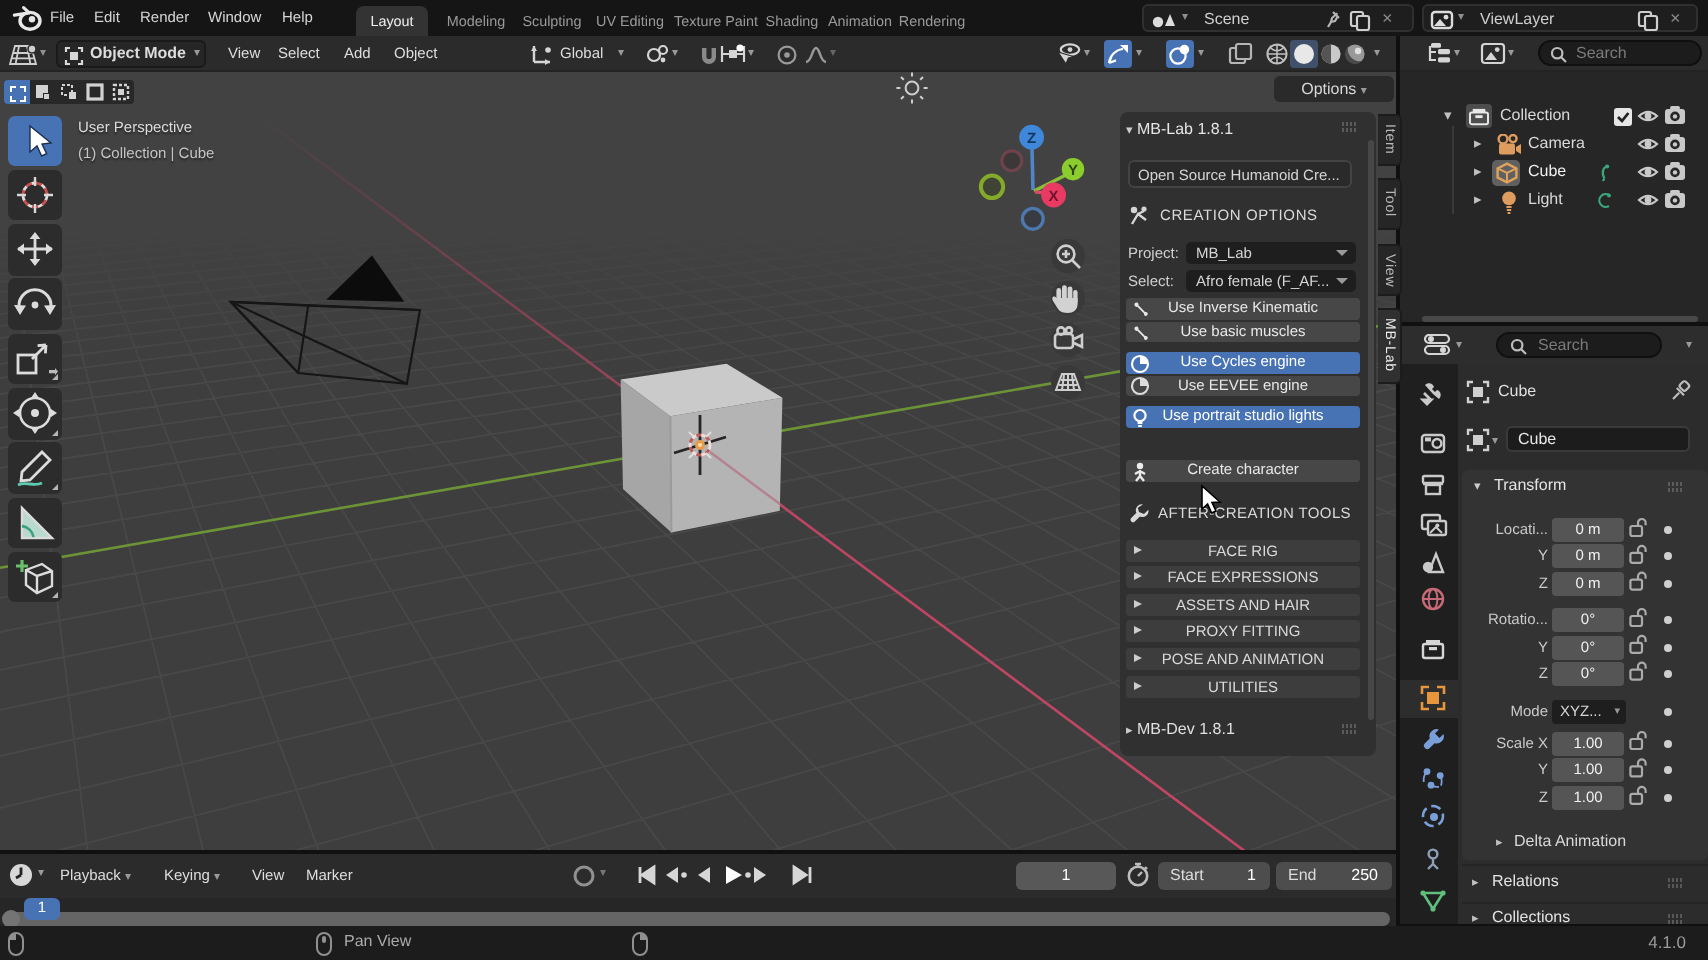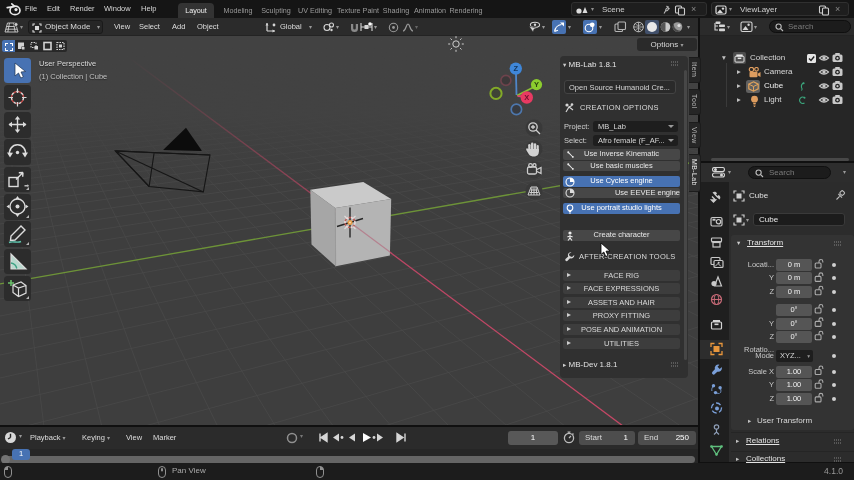--- a/index.html
+++ b/index.html
@@ -54,21 +54,21 @@
   .dots{position:absolute;width:8px;height:1.5px;opacity:0.4;
         background:repeating-linear-gradient(to right,#999 0 1px,transparent 1px 2px);}
   
   .orow{position:absolute;left:0;width:154px;height:14px;color:#d9d9d9;font-size:8px;line-height:14px;}
   .oarrow{position:absolute;color:#c0c0c0;font-size:7.5px;}
   
   .plabel{position:absolute;left:31px;width:43px;color:#c9c9c9;font-size:7.5px;text-align:right;line-height:12px;}
   .pfield{position:absolute;left:76px;width:36px;height:12px;background:#555555;border-radius:2px;
         color:#f2f2f2;font-size:7.5px;text-align:center;line-height:12px;}
   .lockdot{position:absolute;left:132px;width:4px;height:4px;border-radius:50%;background:#cfcfcf;margin-top:4px;}
-  .phdr{position:absolute;color:#e3e3e3;font-size:8px;text-decoration:underline;}
+  .phdr{position:absolute;color:#e3e3e3;font-size:8px;}
   .parr{position:absolute;color:#c0c0c0;font-size:6.5px;}
 </style>
 </head>
 <body>
 <div id="app">
   <div id="topbar" class="abs">
 
     <svg class="abs" style="left:5px;top:2px" width="18" height="14" viewBox="0 0 18 14">
       <ellipse cx="10" cy="8.4" rx="5" ry="4.2" fill="none" stroke="#e8e8e8" stroke-width="1.7"></ellipse>
       <circle cx="11" cy="7.6" r="1.6" fill="#e8e8e8"></circle>
@@ -126,21 +126,21 @@
       <path d="M3.5 1 L11.5 1 L14 10 L1 10 Z M5.5 1 L3.8 10 M9.5 1 L11.2 10 M2.6 4.5 L12.4 4.5 M2 7.2 L13 7.2" fill="none" stroke="#cfcfcf" stroke-width="0.9"></path>
       <circle cx="12" cy="2.5" r="2" fill="#cfcfcf" stroke="#2b2b2b" stroke-width="0.8"></circle>
     </svg>
     <span class="htext" style="left:20px;color:#8f8f8f;font-size:6px;">▾</span>
 
     <div class="abs" style="left:28px;top:2px;width:75px;height:14px;background:#262626;border:1px solid #1a1a1a;border-radius:3px;box-sizing:border-box;">
       <svg class="abs" style="left:3px;top:2px" width="10" height="10" viewBox="0 0 10 10">
         <path d="M1 3 L1 1 L3 1 M7 1 L9 1 L9 3 M9 7 L9 9 L7 9 M3 9 L1 9 L1 7" stroke="#d8d8d8" stroke-width="1.1" fill="none"></path>
         <rect x="3" y="3" width="4" height="4" fill="#d8d8d8"></rect>
       </svg>
-      <span style="position:absolute;left:16px;top:0;line-height:12px;color:#dcdcdc;font-size:8px;">Object Mode</span>
+      <span style="position:absolute;left:16px;top:0;line-height:12px;color:#dcdcdc;font-size:8px;font-weight:bold;">Object Mode</span>
       <span style="position:absolute;right:2px;top:0;line-height:12px;color:#999;font-size:6px;">▾</span>
     </div>
     <div class="htext" style="left:114px">View</div>
     <div class="htext" style="left:139px">Select</div>
     <div class="htext" style="left:172px">Add</div>
     <div class="htext" style="left:197px">Object</div>
 
     <svg class="abs" style="left:265px;top:4px" width="12" height="11" viewBox="0 0 12 11">
       <path d="M2 9 L2 1 M2 9 L10 9" fill="none" stroke="#d5d5d5" stroke-width="1.2"></path>
       <path d="M2 1 l-1.5 2.5 h3 Z M10 9 l-2.5 -1.5 v3 Z" fill="#d5d5d5"></path>
@@ -443,21 +443,21 @@
       <div class="mdrop" style="left:33px;top:79px;width:85px;">Afro female (F_AF...</div>
       <div class="mbtn" style="top:93px;">Use Inverse Kinematic</div>
       <div class="mbtn" style="top:104.5px;">Use basic muscles</div>
       <svg class="abs" style="left:6px;top:94px" width="9" height="9" viewBox="0 0 9 9">
           <path d="M1.5 1.5 C2.5 0.8 3.5 1.5 3.2 2.6 L6.5 6 C7.6 5.7 8.3 6.7 7.6 7.6 C6.9 8.4 5.8 7.8 6 6.8 L2.7 3.4 C1.6 3.7 0.8 2.4 1.5 1.5 Z" fill="#e8e8e8"></path>
         </svg>
       <svg class="abs" style="left:6px;top:105.5px" width="9" height="9" viewBox="0 0 9 9">
           <path d="M1.5 1.5 C2.5 0.8 3.5 1.5 3.2 2.6 L6.5 6 C7.6 5.7 8.3 6.7 7.6 7.6 C6.9 8.4 5.8 7.8 6 6.8 L2.7 3.4 C1.6 3.7 0.8 2.4 1.5 1.5 Z" fill="#e8e8e8"></path>
         </svg>
       <div class="mbtn blue" style="top:120px;">Use Cycles engine</div>
-      <div class="mbtn" style="top:131.5px;text-align:right;">Use EEVEE engine</div>
+      <div class="mbtn" style="top:131.5px;">Use EEVEE engine</div>
       <svg class="abs" style="left:5px;top:120.5px" width="10" height="10" viewBox="0 0 10 10">
         <circle cx="5" cy="5" r="4" fill="none" stroke="#fff" stroke-width="1.1"></circle>
         <path d="M5 1 A4 4 0 0 1 9 5 L5 5 Z" fill="#fff"></path>
       </svg>
       <svg class="abs" style="left:5px;top:132px" width="10" height="10" viewBox="0 0 10 10">
         <circle cx="5" cy="5" r="4" fill="none" stroke="#ddd" stroke-width="1.1"></circle>
         <path d="M5 1 A4 4 0 0 1 9 5 L5 5 Z" fill="#ddd"></path>
       </svg>
       <div class="mbtn blue" style="top:147px;">Use portrait studio lights</div>
       <svg class="abs" style="left:5px;top:147.5px" width="10" height="10" viewBox="0 0 10 10">
@@ -741,21 +741,21 @@
     </svg>
     <div class="plabel" style="top:96px;">Locati...</div>
       <div class="pfield" style="top:96px;">0 m</div>
       <div class="lockdot" style="top:96px;"></div>
     <div class="plabel" style="top:109.2px;">Y</div>
       <div class="pfield" style="top:109.2px;">0 m</div>
       <div class="lockdot" style="top:109.2px;"></div>
     <div class="plabel" style="top:122.7px;">Z</div>
       <div class="pfield" style="top:122.7px;">0 m</div>
       <div class="lockdot" style="top:122.7px;"></div>
-    <div class="plabel" style="top:140.8px;margin-top:40px;">Rotatio...</div>
+    <div class="plabel" style="top:140.8px;">Rotatio...</div>
       <div class="pfield" style="top:140.8px;">0°</div>
       <div class="lockdot" style="top:140.8px;"></div>
     <div class="plabel" style="top:154.5px;">Y</div>
       <div class="pfield" style="top:154.5px;">0°</div>
       <div class="lockdot" style="top:154.5px;"></div>
     <div class="plabel" style="top:168.2px;">Z</div>
       <div class="pfield" style="top:168.2px;">0°</div>
       <div class="lockdot" style="top:168.2px;"></div>
     <div class="plabel" style="top:186.8px;">Mode</div>
     <div class="abs" style="left:76px;top:186.8px;width:37px;height:12px;background:#1e1e1e;border-radius:2px;color:#d5d5d5;font-size:7.5px;line-height:12px;"><span style="margin-left:4px;">XYZ...</span><span style="position:absolute;right:3px;top:0;color:#999;font-size:5.5px;">▾</span></div>
@@ -763,21 +763,21 @@
     <div class="plabel" style="top:202.5px;">Scale X</div>
       <div class="pfield" style="top:202.5px;">1.00</div>
       <div class="lockdot" style="top:202.5px;"></div>
     <div class="plabel" style="top:216.2px;">Y</div>
       <div class="pfield" style="top:216.2px;">1.00</div>
       <div class="lockdot" style="top:216.2px;"></div>
     <div class="plabel" style="top:229.9px;">Z</div>
       <div class="pfield" style="top:229.9px;">1.00</div>
       <div class="lockdot" style="top:229.9px;"></div>
     <span class="parr abs" style="left:48px;top:254px;">▸</span>
-    <div class="abs" style="left:57px;top:253px;color:#d9d9d9;font-size:8px;">User Transform</div>
+    <div class="abs" style="left:57px;top:253px;color:#d9d9d9;font-size:8px;">Delta Animation</div>
 
     <div class="abs" style="left:31px;top:269px;width:123px;height:1px;background:#252525;"></div>
     <span class="parr abs" style="left:36px;top:274px;">▸</span>
     <div class="phdr abs" style="left:46px;top:273px;">Relations</div>
     <div class="dots" style="left:134px;top:276px;"></div>
     <div class="dots" style="left:134px;top:279px;"></div>
     <div class="abs" style="left:31px;top:288px;width:123px;height:1px;background:#252525;"></div>
     <span class="parr abs" style="left:36px;top:292px;">▸</span>
     <div class="phdr abs" style="left:46px;top:291px;">Collections</div>
     <div class="dots" style="left:134px;top:294px;"></div>

